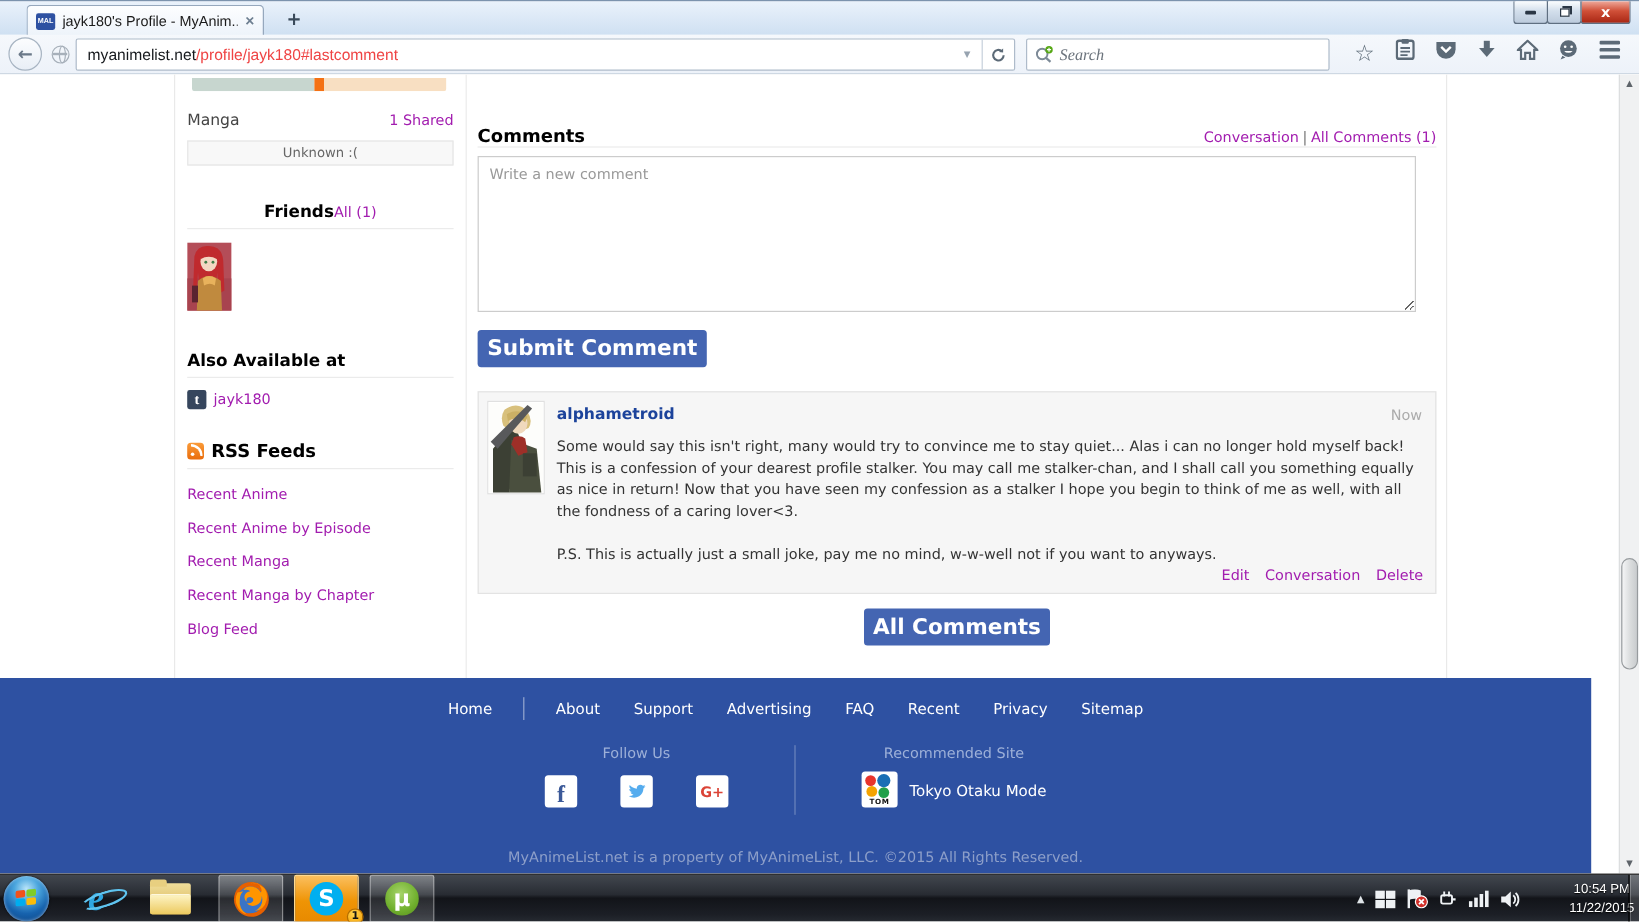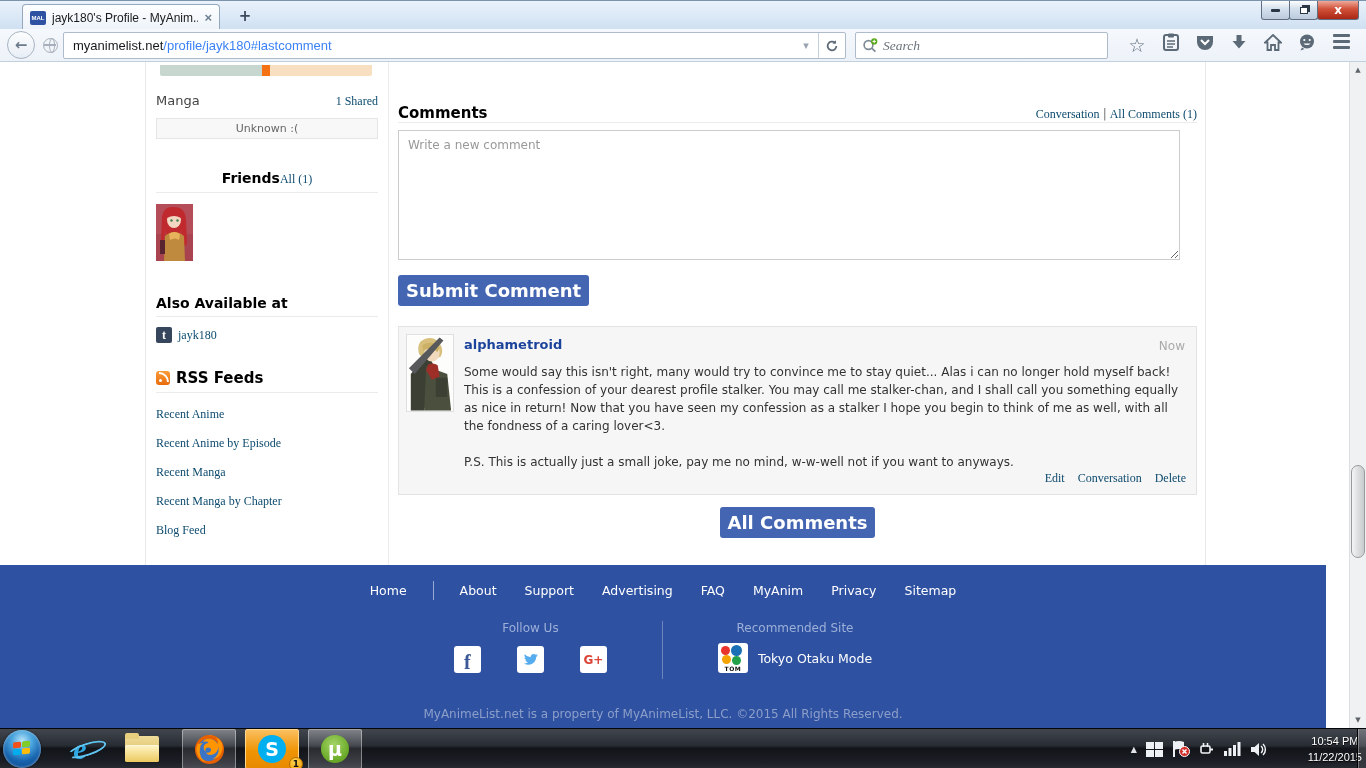--- a/index.html
+++ b/index.html
@@ -35,21 +35,21 @@
   .globe-icon { position:absolute; left:43px; top:9px; width:15px; height:15px; border-radius:50%;
     border:1.5px solid #a7b0ba; color:#a7b0ba; }
   .globe-icon::before { content:""; position:absolute; left:4.5px; top:-1px; width:4px; height:13px;
     border:1px solid #a7b0ba; border-radius:50%; }
   .globe-icon::after { content:""; position:absolute; left:0px; top:5px; width:12px; height:1.5px; background:#a7b0ba; }
   .url-group { position:absolute; left:63px; top:3px; width:783px; height:27px; display:flex;
     border:1px solid #aebbca; border-radius:2px; background:#fff; }
   .url-field { flex:1; display:flex; align-items:center; padding-left:9px;
     font-family:"Liberation Sans",sans-serif; font-size:13px; }
   .url-host { color:#16191d; }
-  .url-path { color:#3b82f6; }
+  .url-path { color:#ef4444; }
   .url-drop { width:24px; display:flex; align-items:center; justify-content:center; color:#97a3b0; font-size:9px; }
   .reload-btn { width:27px; border-left:1px solid #c6d0db; display:flex; align-items:center; justify-content:center; }
   .search-box { position:absolute; left:855px; top:3px; width:253px; height:27px; background:#fff;
     border:1px solid #aebbca; border-radius:2px; display:flex; align-items:center; padding-left:6px; gap:4px; }
   .search-input { border:none; outline:none; flex:1; font-family:"Liberation Serif",serif;
     font-style:italic; font-size:13.5px; color:#555; background:transparent; }
   .search-input::placeholder { color:#6b737c; }
   .toolbar-icons { position:absolute; right:8px; top:3px; display:flex; height:27px; align-items:center; }
   .tool-icon { width:34px; text-align:center; color:#5c6a77; font-size:17px; line-height:27px; }
   .hamburger { display:inline-block; }
@@ -73,21 +73,21 @@
   .seg-watching { width:48%; background:#c7d6cf; }
   .seg-current { width:4%; background:#f47114; }
   .seg-plan { width:48%; background:#f8dfc2; }
   .manga-row { margin-top:17px; display:flex; justify-content:space-between; align-items:baseline; }
   .manga-label { font-size:13px; color:#444; }
   .unknown-box { margin-top:9px; background:#f8f8f8; border:1px solid #e5e5e5; height:21px;
     display:flex; align-items:center; justify-content:center; color:#666; font-size:11px; }
   .side-head { margin-top:31px; padding-bottom:5px; border-bottom:1px solid #ebebeb;
     display:flex; justify-content:center; align-items:baseline; }
   .side-head b { font-size:14px; color:#000; }
-  a.mal-link { color:#0c4a6e; text-decoration:none; cursor:pointer;font-family:Liberation Serif, serif; }
+  a.mal-link { color:#a21caf; text-decoration:none; cursor:pointer; }
   .friend-avatar { margin-top:11px; width:37px; height:57px; display:block; }
   .also-head { margin-top:34px; border-bottom:1px solid #ebebeb; padding-bottom:5px; }
   .also-head b { font-size:14px; color:#000; }
   .tumblr-row { margin-top:10px; display:flex; align-items:center; gap:6px; }
   .tumblr-icon { width:16px; height:16px; background:#36465d; border-radius:2px; color:#fff;
     font-family:"Liberation Serif",serif; font-weight:bold; font-size:12px; display:flex;
     align-items:center; justify-content:center; }
   .rss-head { margin-top:26px; border-bottom:1px solid #ebebeb; padding-bottom:5px; display:flex; align-items:center; gap:6px; }
   .rss-head b { font-size:15px; color:#000; }
   .rss-icon { width:14px; height:14px; border-radius:3px; background:linear-gradient(#fa9b39,#e96c0c); position:relative; }
@@ -373,21 +373,21 @@
   </div>
 
   <div class="site-footer">
     <div class="f-nav">
       <a>Home</a>
       <span class="nav-div"></span>
       <a>About</a>
       <a>Support</a>
       <a>Advertising</a>
       <a>FAQ</a>
-      <a>MyAnim</a>
+      <a>Recent</a>
       <a>Privacy</a>
       <a>Sitemap</a>
     </div>
     <div class="f-mid">
       <div class="f-col">
         <div class="f-col-label">Follow Us</div>
         <div class="f-social">
           <div class="s-icon">
               <span class="fb-f">f</span>
             </div>

